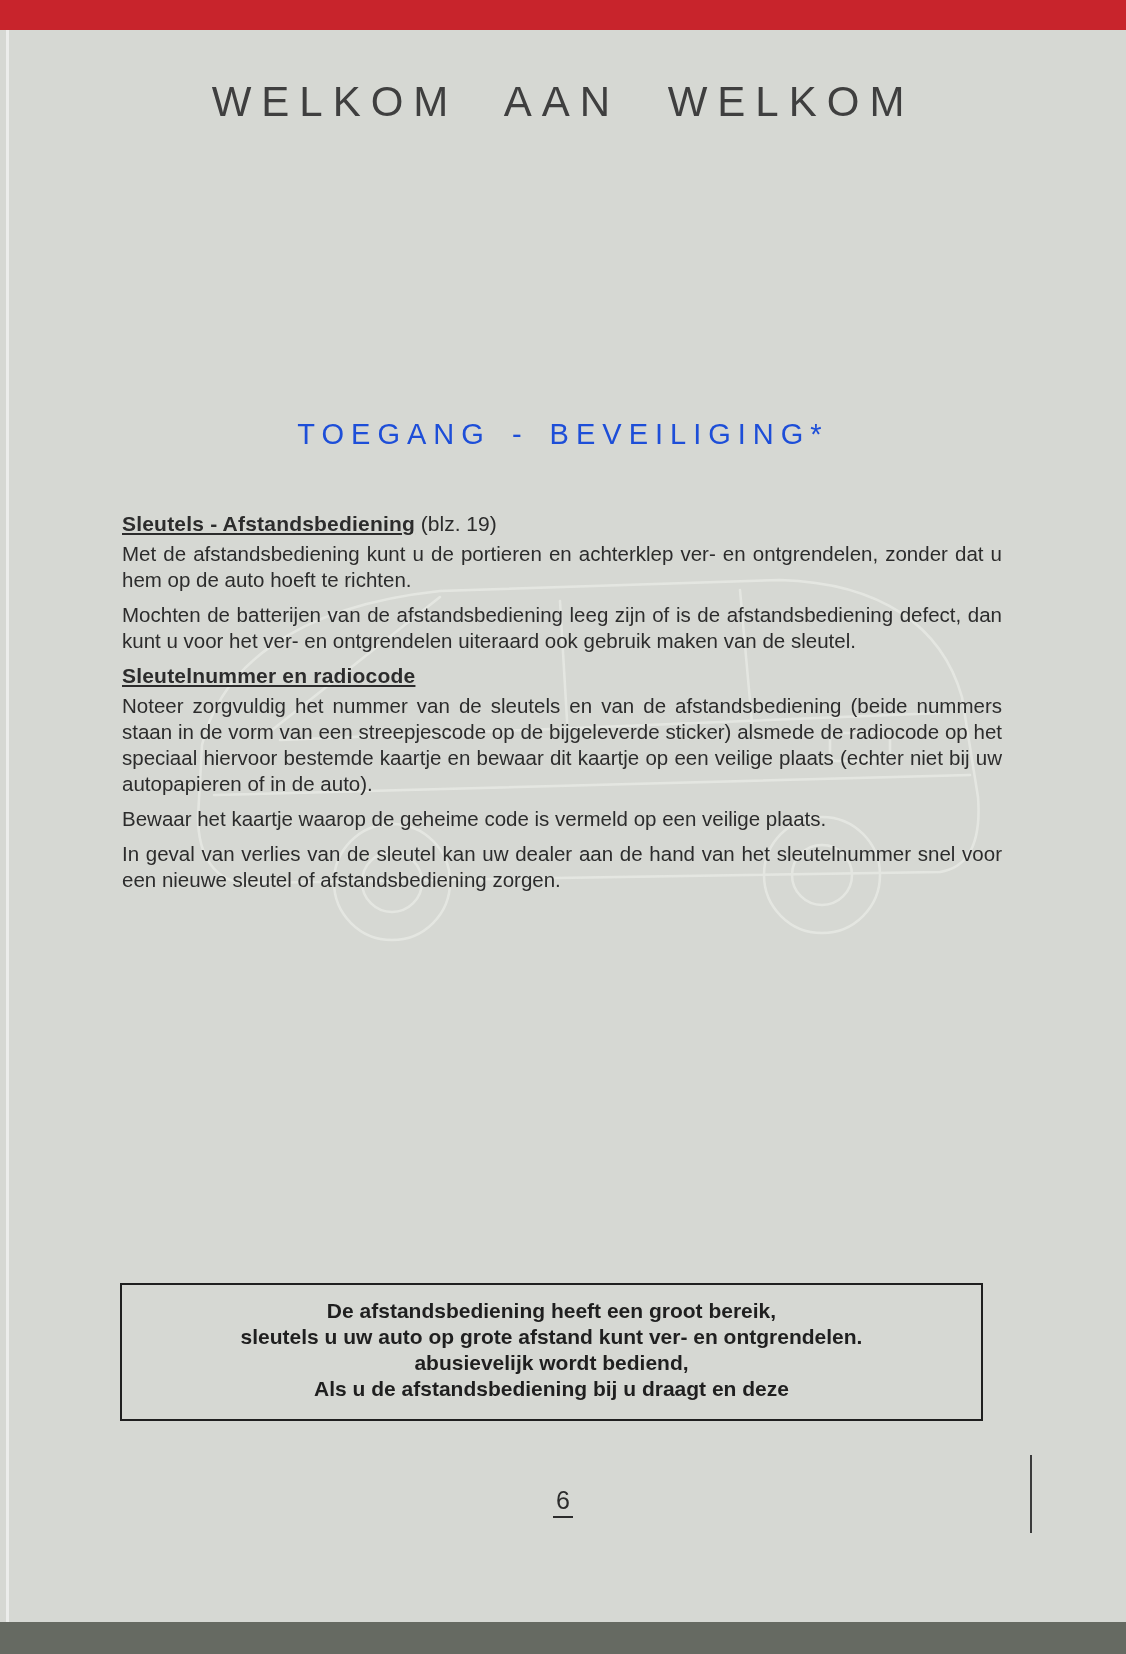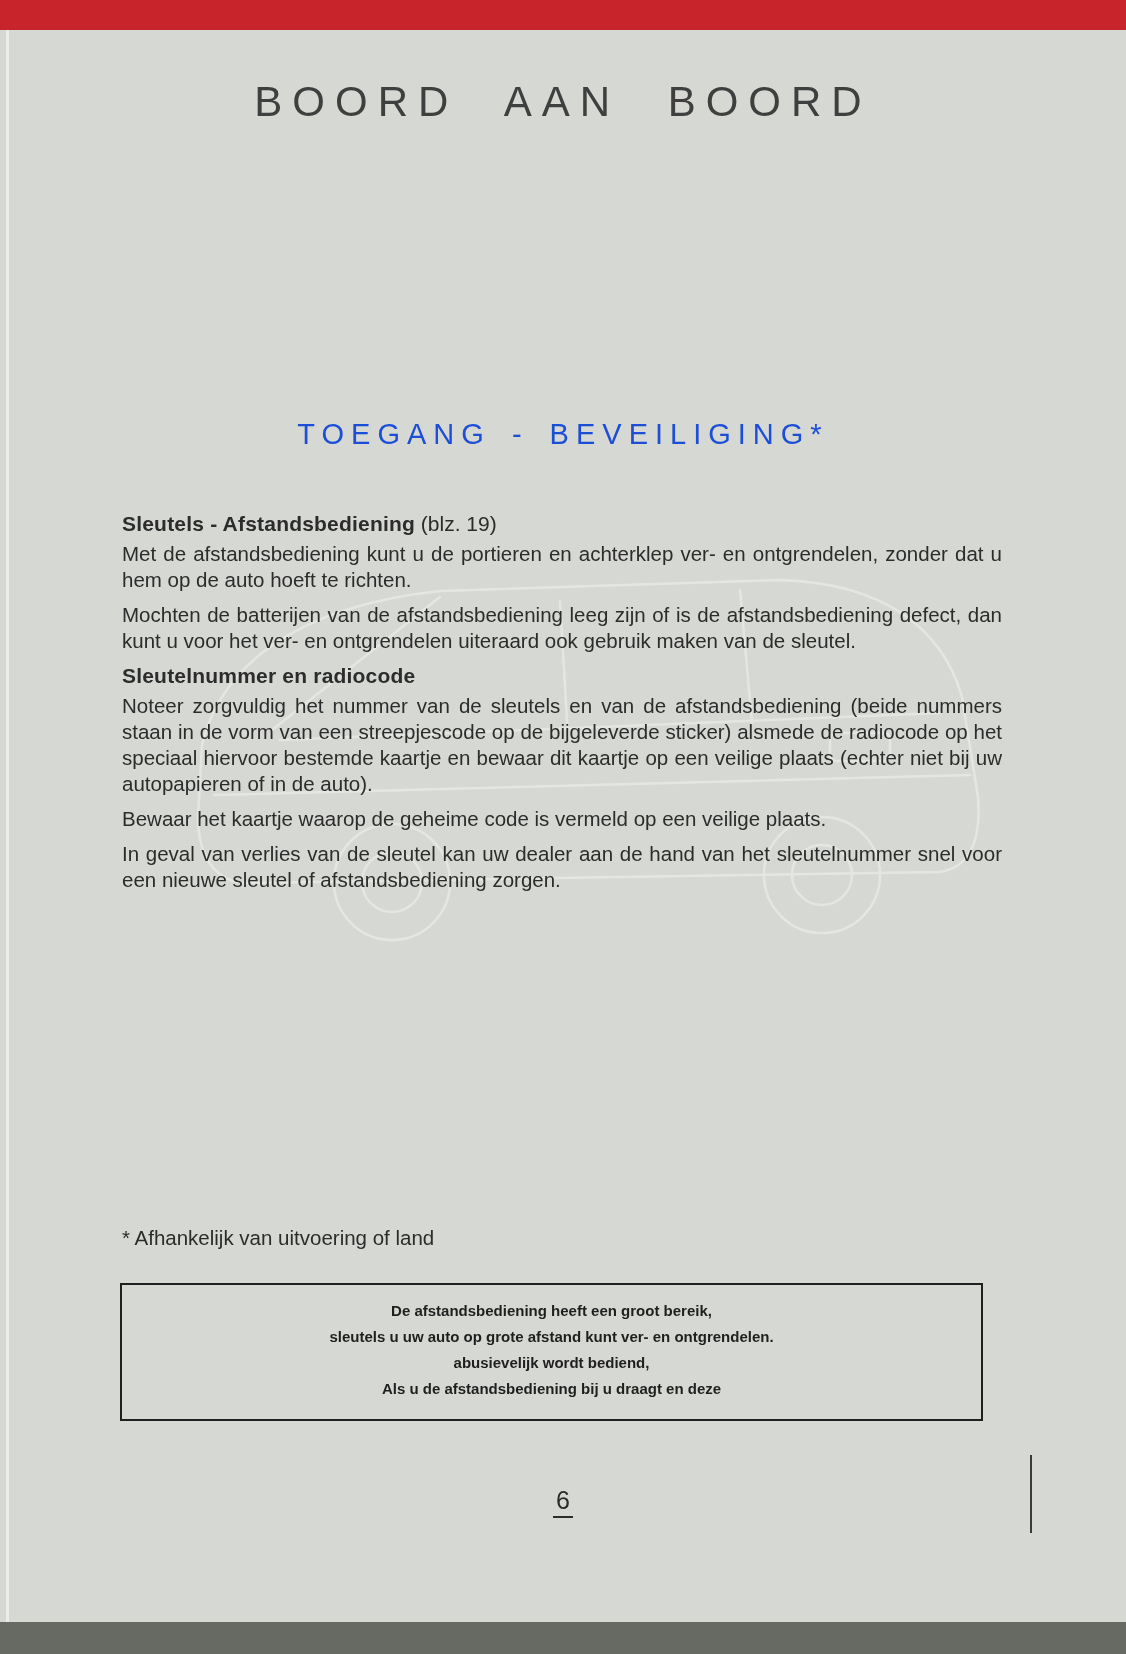--- a/index.html
+++ b/index.html
@@ -52,39 +52,39 @@
     text-align:justify;
     z-index:2;
   }
   .section { }
   .section:first-child { margin-top:0; }
   .sec-heading {
     margin:0 0 4px 0;
     font-size:21px;
     text-align:left;
   }
-  .sec-heading b { letter-spacing:0.2px; }
+  .sec-heading b { letter-spacing:0.2px;text-decoration:underline; }
   .content p.body-par { margin:0 0 9px 0; }
   .footnote {
     position:absolute;
     left:122px; top:1226px;
     font-size:20.5px;
     color:#2c2c2c;
     z-index:2;
   }
   .warning-box {
     position:absolute;
     left:120px; top:1283px;
     width:863px;
     border:2px solid #1f1f1f;
     padding:13px 18px 17px 18px;
     box-sizing:border-box;
     text-align:center;
     font-weight:bold;
-    font-size:15px;
+    font-size:21px;
     line-height:26px;
     color:#1f1f1f;
     background:transparent;
     z-index:2;
   }
   .page-number-wrap {
     position:absolute;
     left:0; right:0; top:1486px;
     text-align:center;
     z-index:2;
@@ -113,21 +113,21 @@
   }
 </style>
 </head>
 <body>
 
 <div class="page">
 
   <div class="top-bar"></div>
   <div class="left-edge"></div>
 
-  <h1 class="page-title">BOORD AAN BOORD</h1>
+  <h1 class="page-title">WELKOM AAN WELKOM</h1>
 
   <h2 class="section-title">TOEGANG - BEVEILIGING*</h2>
 
   <svg class="watermark" viewBox="0 0 880 480" fill="none" stroke="#f1f3ee" stroke-width="2.5" stroke-linecap="round" stroke-linejoin="round">
     <path d="M62,210 C80,135 150,72 300,56 L640,45 C742,48 802,92 822,162 L838,262 C841,302 832,332 800,337 L108,348 C76,348 58,322 58,282 Z"></path>
     <path d="M132,195 L300,62"></path>
     <path d="M140,205 L800,178"></path>
     <path d="M420,66 L428,202"></path>
     <path d="M600,55 L612,188"></path>
     <path d="M74,260 L830,240"></path>
@@ -151,21 +151,20 @@
       <p class="body-par">Noteer zorgvuldig het nummer van de sleutels en van de afstandsbediening (beide nummers staan in de vorm van een streepjescode op de bijgeleverde sticker) alsmede de radiocode op het speciaal hiervoor bestemde kaartje en bewaar dit kaartje op een veilige plaats (echter niet bij uw autopapieren of in de auto).</p>
     </div>
 
     <div class="section">
       <p class="body-par">Bewaar het kaartje waarop de geheime code is vermeld op een veilige plaats.</p>
       <p class="body-par">In geval van verlies van de sleutel kan uw dealer aan de hand van het sleutelnummer snel voor een nieuwe sleutel of afstandsbediening zorgen.</p>
     </div>
 
   </div>
 
-  <div class="footnote">* Afhankelijk van uitvoering of land</div>
 
   <div class="warning-box">
     <div>De afstandsbediening heeft een groot bereik,</div>
     <div>sleutels u uw auto op grote afstand kunt ver- en ontgrendelen.</div>
     <div>abusievelijk wordt bediend,</div>
     <div>Als u de afstandsbediening bij u draagt en deze</div>
   </div>
 
   <div class="page-number-wrap">
     <span class="page-number">6</span>

